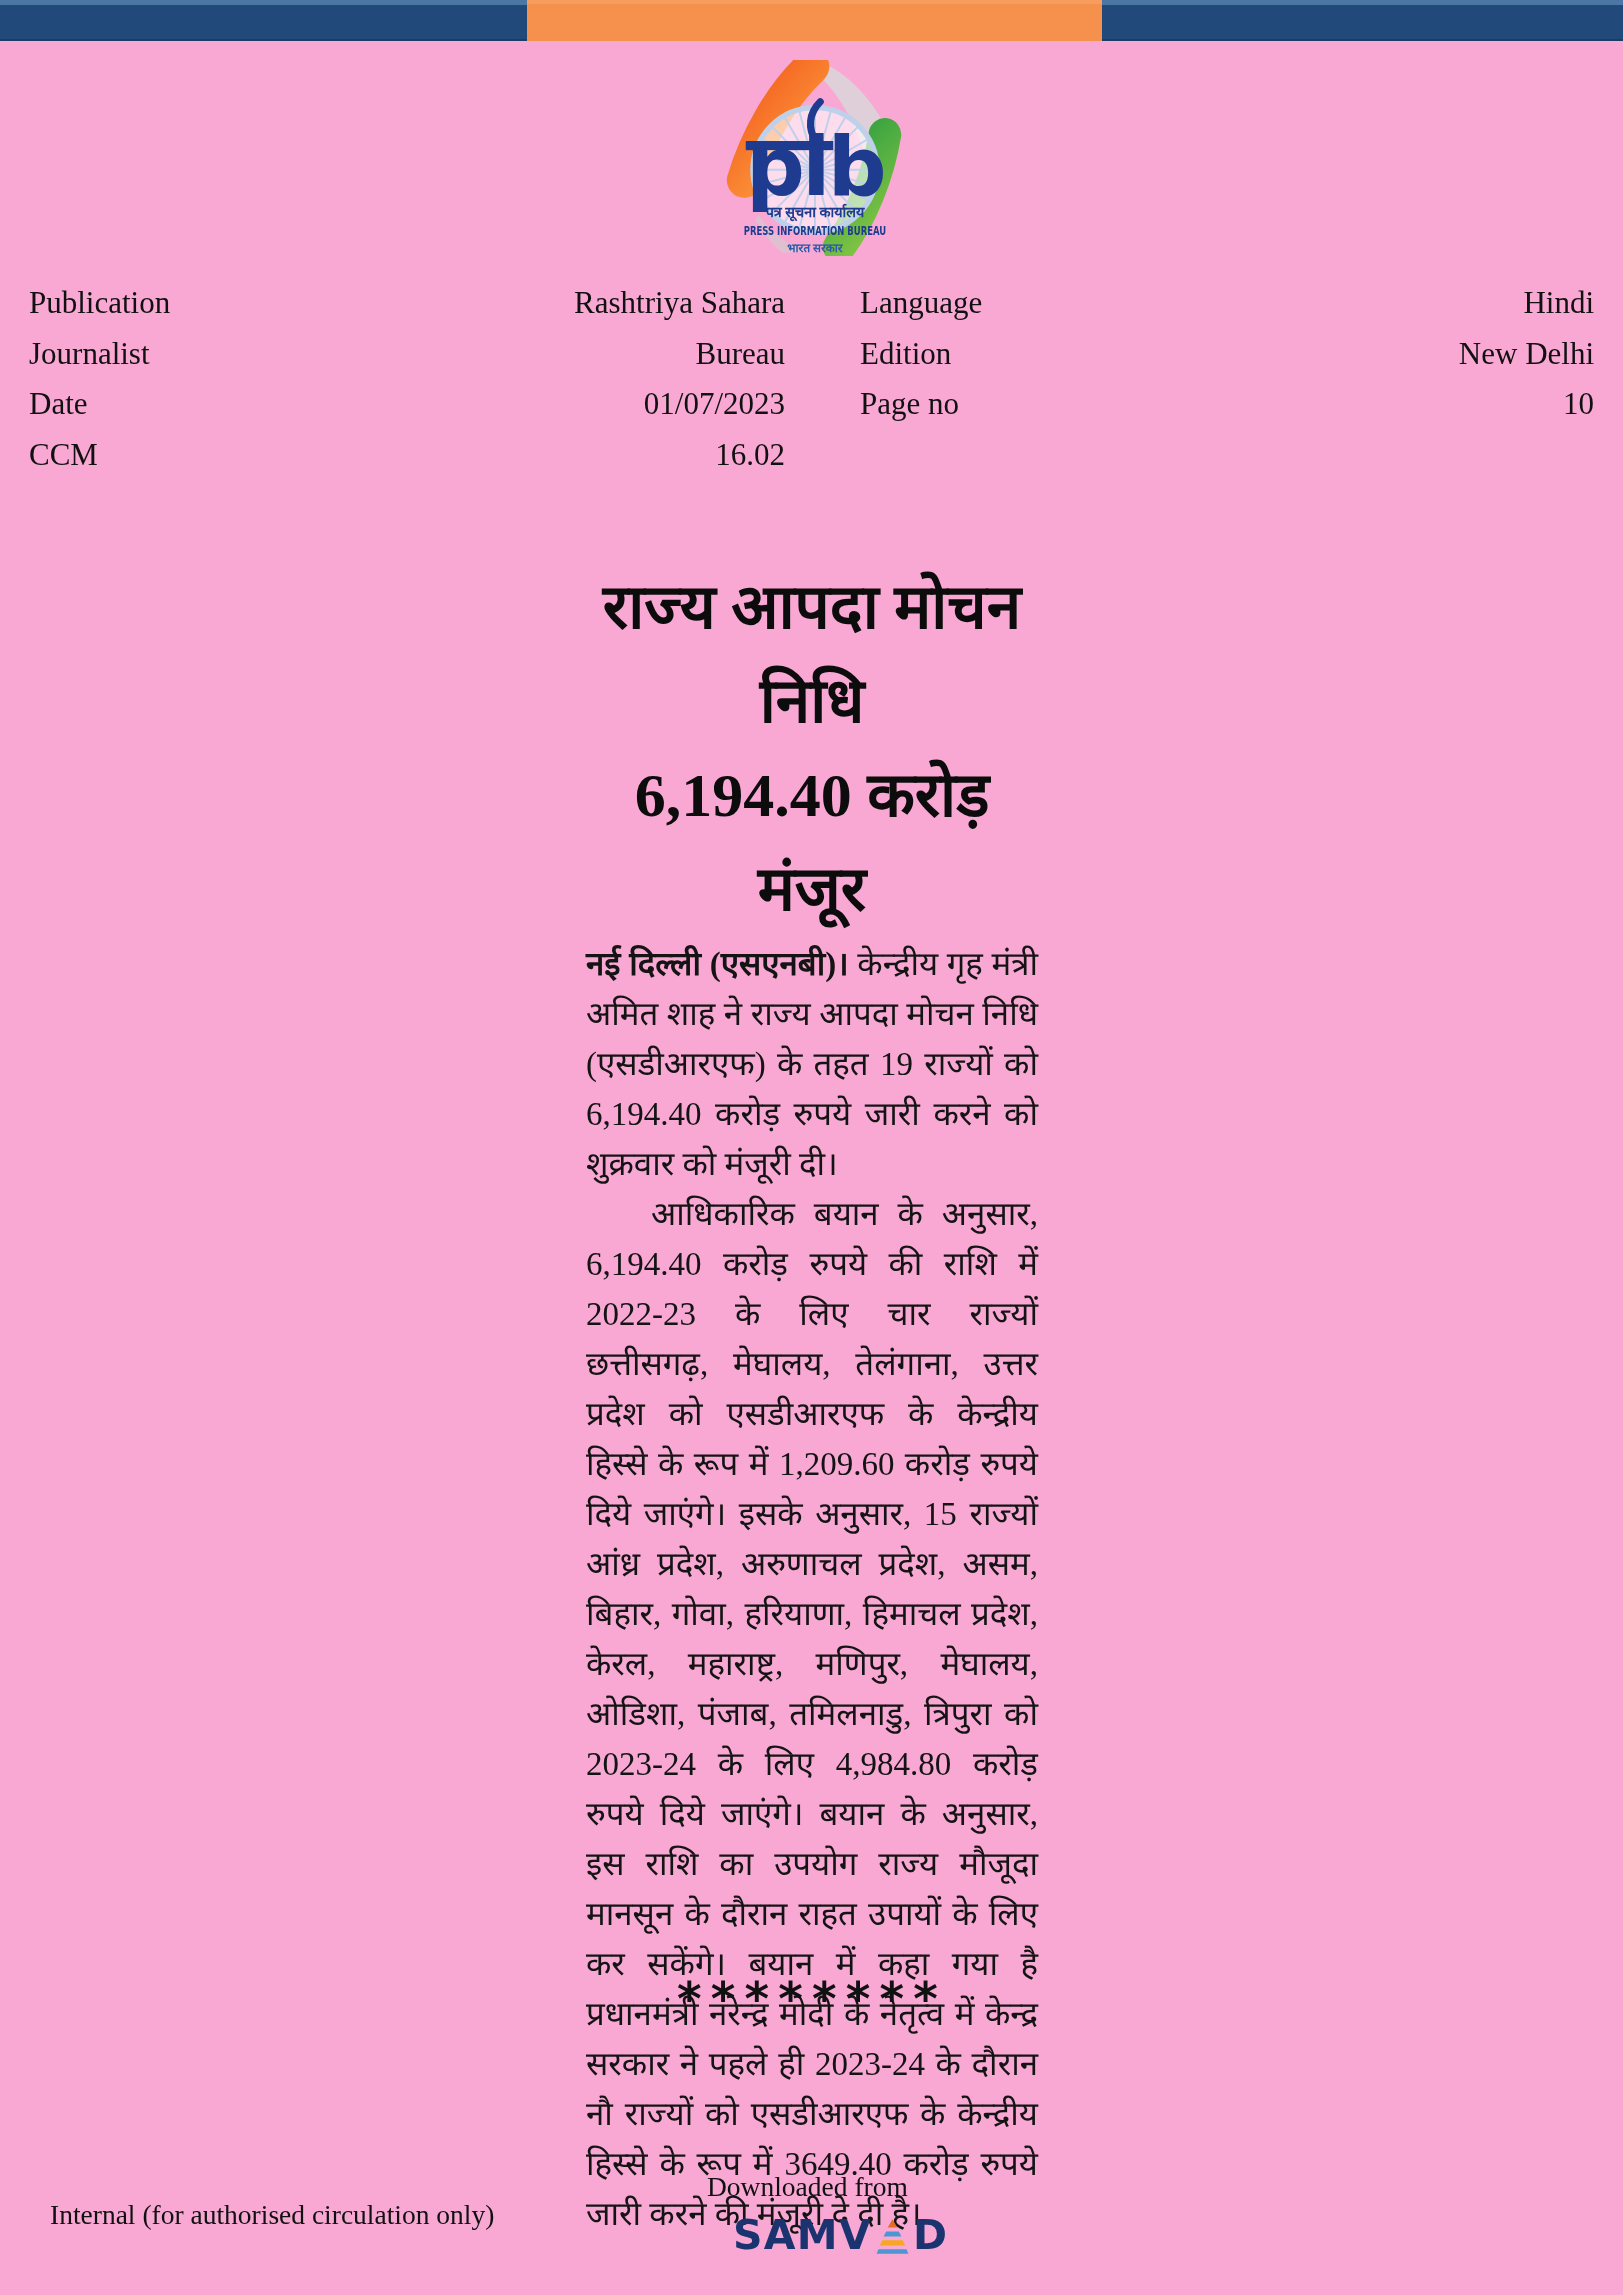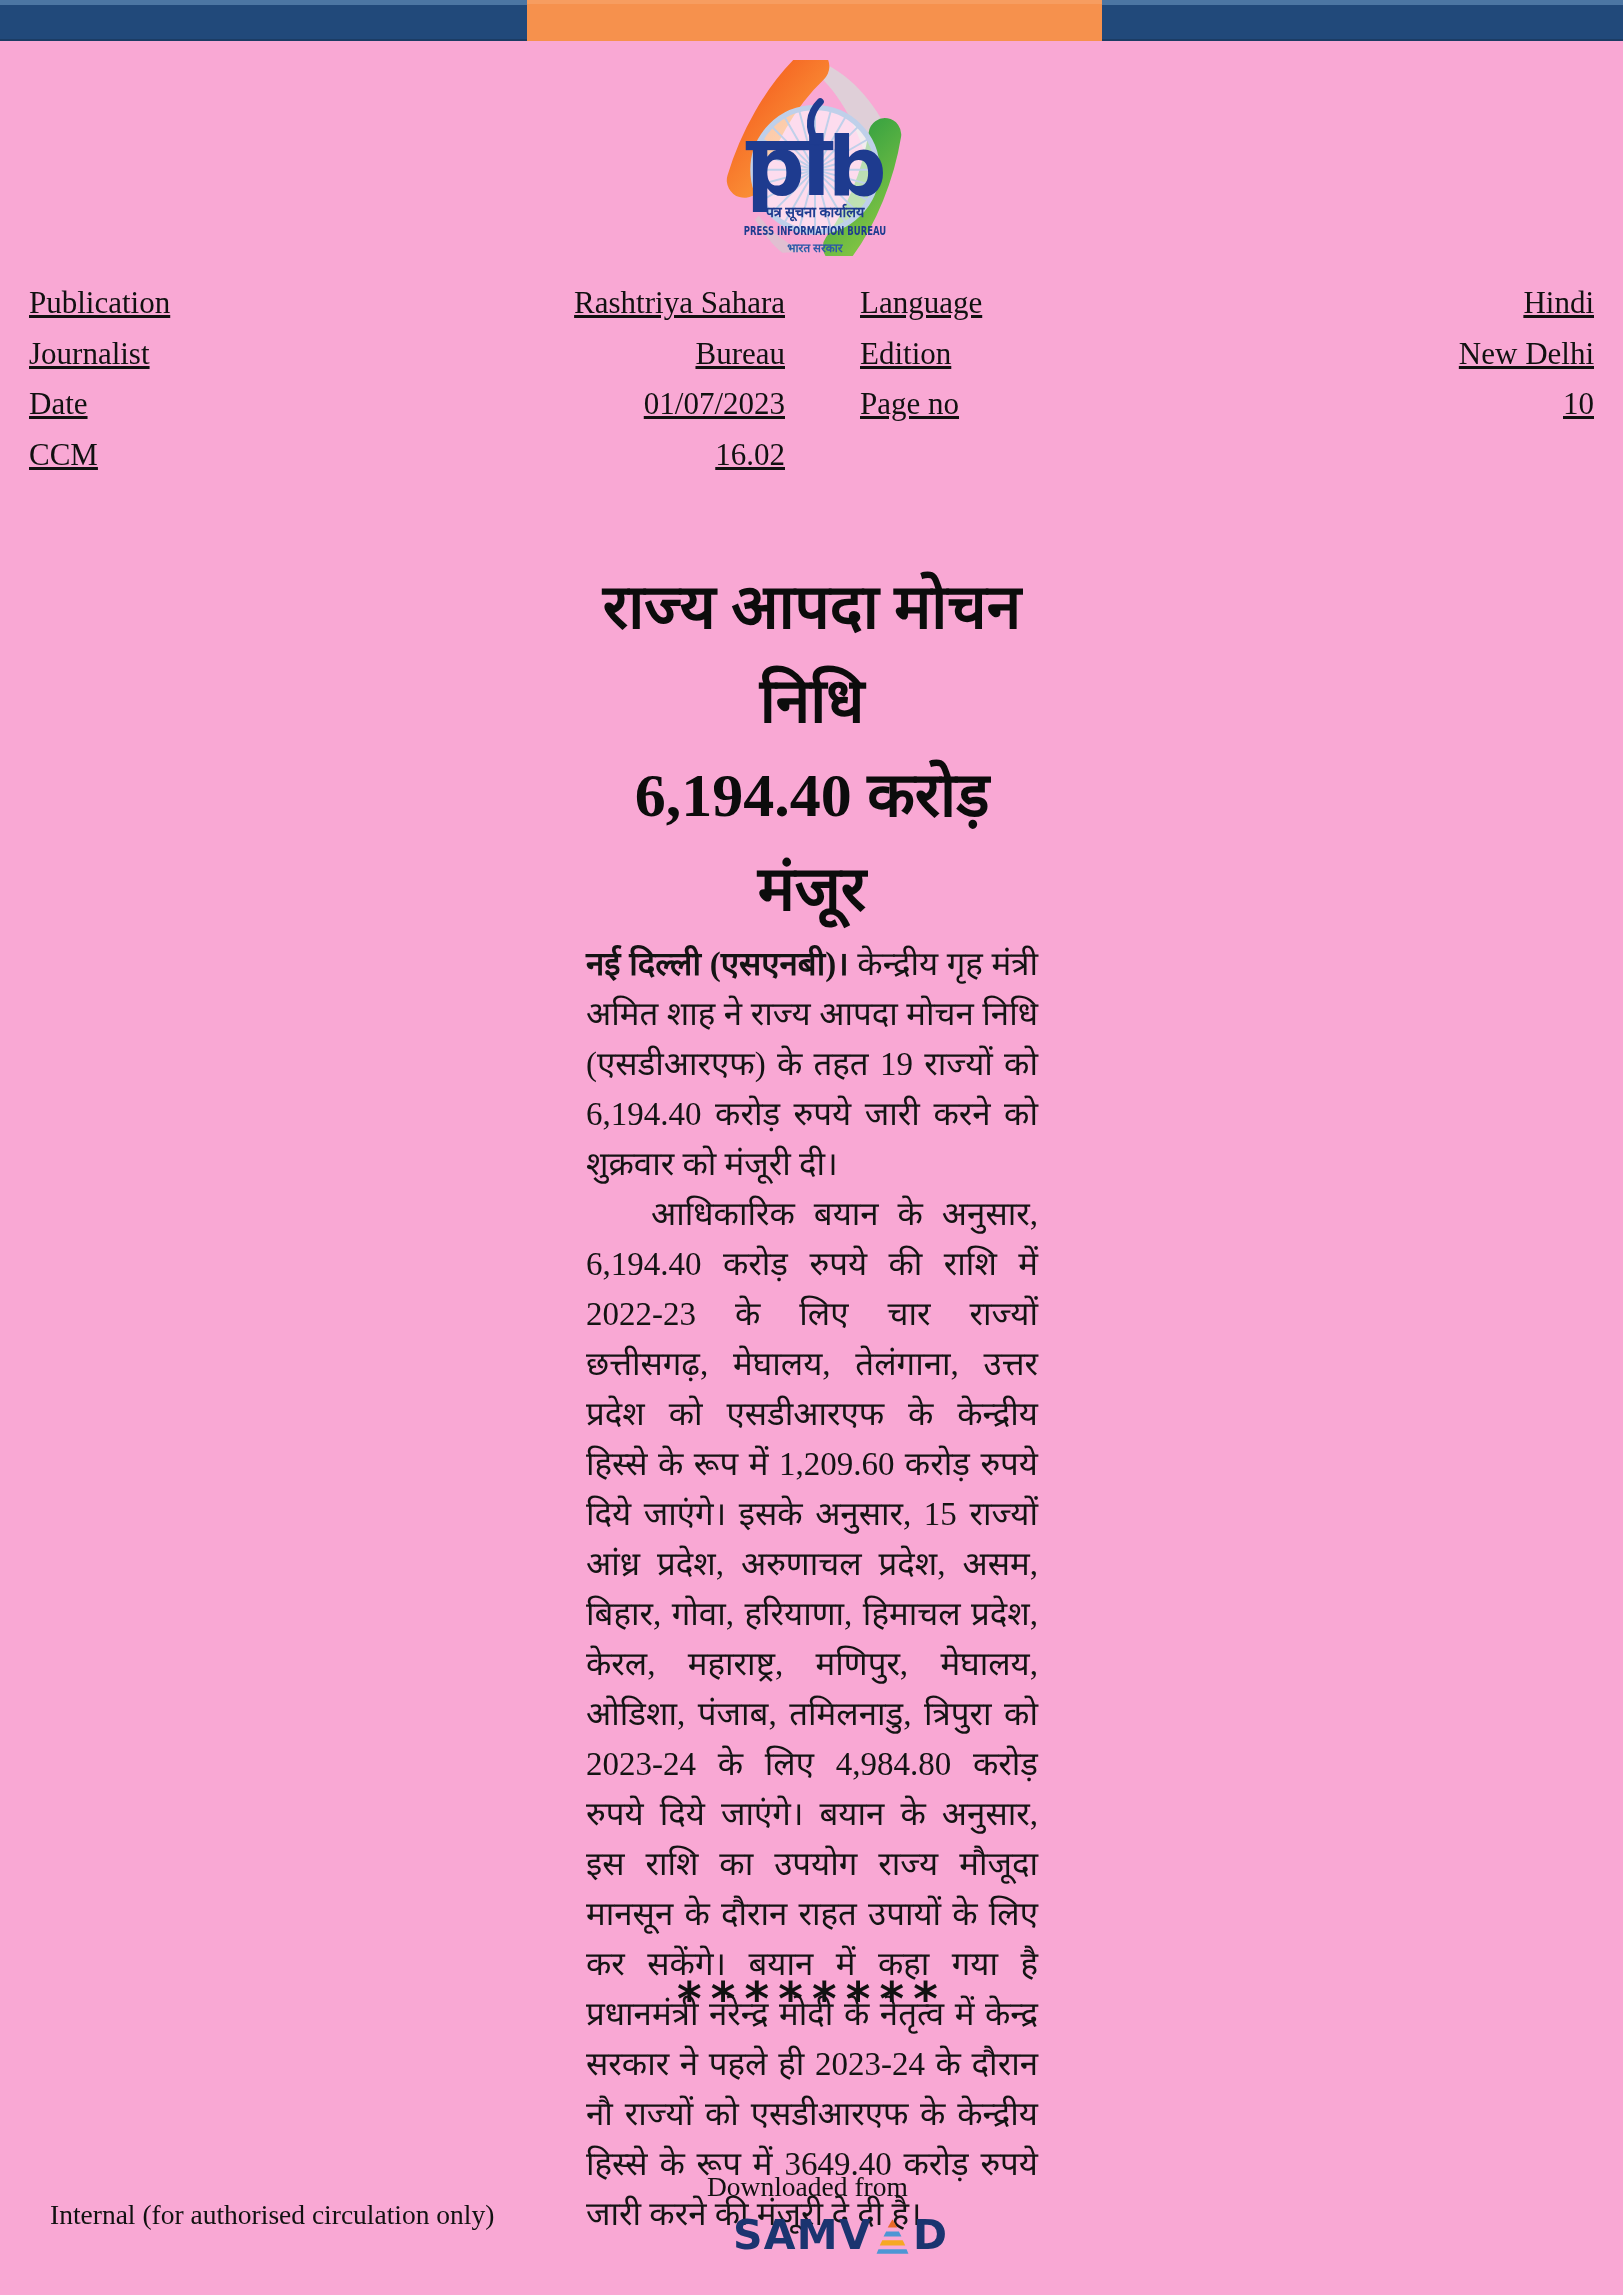--- a/index.html
+++ b/index.html
@@ -14,21 +14,21 @@
   .seg-orange{background:linear-gradient(180deg,#f79d60 0 3.9px,#f6914d 3.9px);}
   .seg-1{width:527px;}
   .seg-2{width:575px;}
   .seg-3{flex:1;}
   
   .pib-logo{position:absolute;left:717px;top:60px;width:196px;height:196px;}
   
   .meta{
     position:absolute;left:29px;top:286px;width:1566px;
     display:grid;grid-template-columns:756px 734px;column-gap:75px;row-gap:17.7px;
-    font-size:31px;line-height:33px;text-decoration:underline;
+    font-size:31px;line-height:33px;
   }
   .meta-cell{display:flex;justify-content:space-between;white-space:nowrap;}
   
   .article{position:absolute;left:586px;top:560px;width:452px;}
   .headline{font-weight:bold;font-size:62px;line-height:94px;text-align:center;color:#0c0c0c;}
   .article-body{margin-top:2.6px;font-size:33px;line-height:50px;text-align:justify;text-align-last:left;color:#141414;}
   .article-body p{margin:0;}
   .para-indent{text-indent:65px;}
   .dateline{font-weight:bold;}
   .stars{

